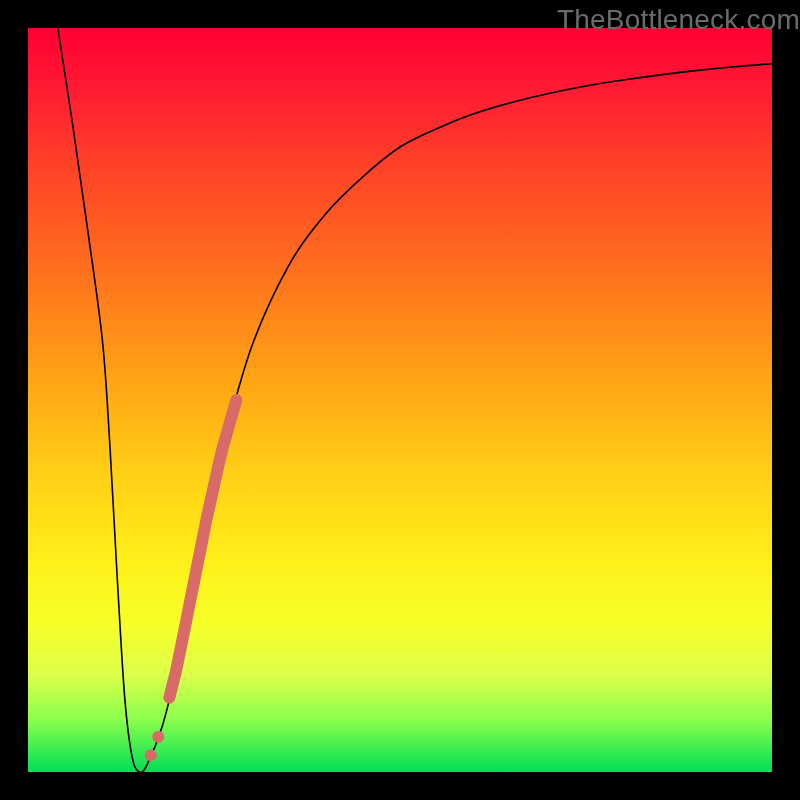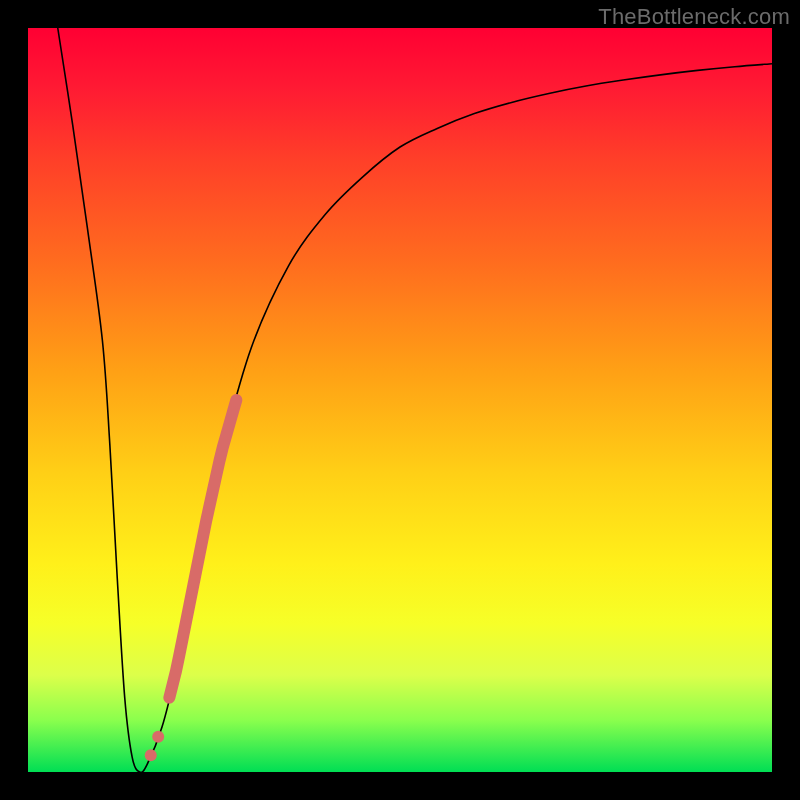--- a/index.html
+++ b/index.html
@@ -33,23 +33,23 @@
       #ffd016 60%,
       #fff01a 72%,
       #f6ff28 80%,
       #dcff4a 87%,
       #8bff4d 93%,
       #00de54 100%);
   }
   .attribution {
     position: absolute;
     top: 4px;
-    right: 10px;
+    right: 0;
     color: #6b6b6b;
-    font-size: 22px;
+    font-size: 28px;
     font-weight: 400;
     letter-spacing: 0.2px;
     user-select: none;
   }
   svg.curve {
     position: absolute;
     left: 0;
     top: 0;
     width: 744px;
     height: 744px;

